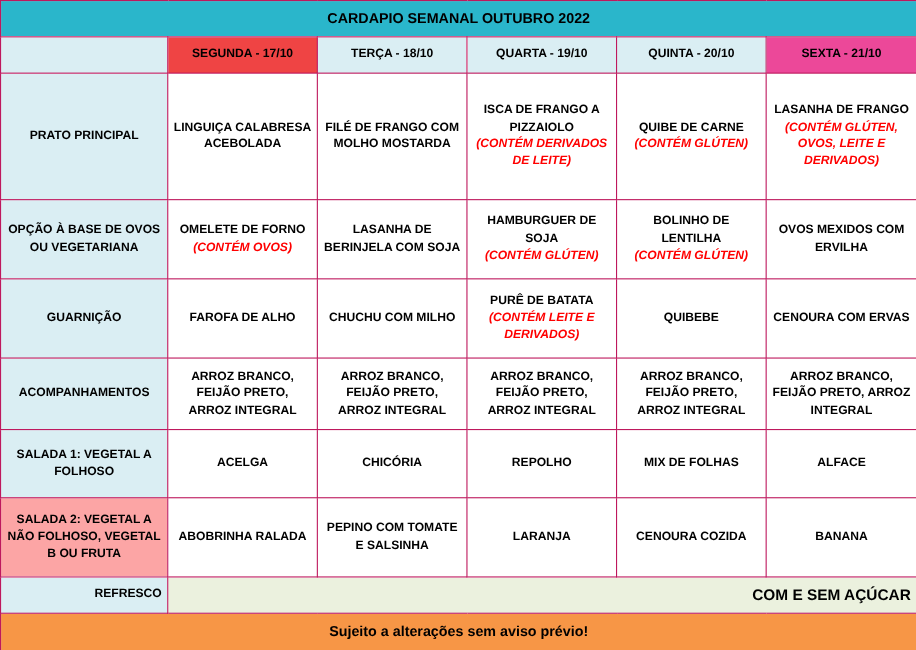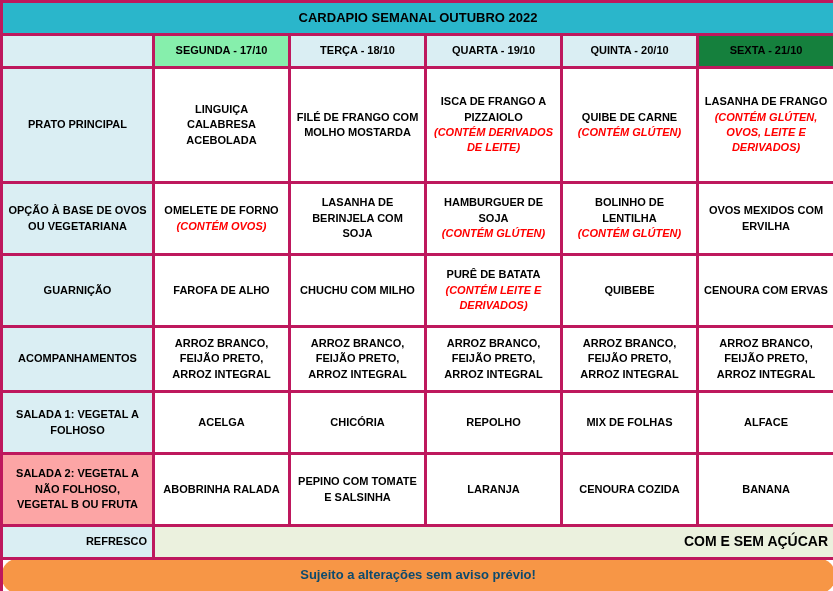--- a/index.html
+++ b/index.html
@@ -4,40 +4,40 @@
 <style>
   * { box-sizing: border-box; }
   html, body { margin: 0; padding: 0; background: #ffffff; }
   body { font-family: "Liberation Sans", "DejaVu Sans", sans-serif; }
   table.menu {
     border-collapse: collapse;
     width: 833px;
     table-layout: fixed;
   }
   td {
-    border: 3px solid #be185d;
+    border: 1px solid #be185d;
     text-align: center;
     vertical-align: middle;
     padding: 2px 5px;
     font-weight: bold;
     font-size: 11px;
     color: #000000;
     line-height: 1.4;
     overflow: hidden;
   }
   .title-cell   { height: 33px; font-size: 13px; }
   .day-header   { height: 33px; }
   .row-prato    td { height: 115px; margin-left: 30px; }
   .row-opcao    td { height: 72px; }
   .row-guarn    td { height: 72px; }
   .row-acomp    td { height: 65px; }
   .row-salada1  td { height: 62px; }
   .row-salada2  td { height: 72px; }
   .row-refresco td { height: 33px; text-align: right; }
-  .footer-cell  { height: 34px; font-size: 13px; color: #0c4a6e; border-radius: 15px; }
+  .footer-cell  { height: 34px; font-size: 13px; color: #000000; }
   .refresco-value { font-size: 14px; }
   .note { font-style: italic; }
   .note:empty { display: none; }
 </style>
 </head>
 <body>
 
 <table class="menu">
   <colgroup>
     <col style="width:152px">
@@ -48,25 +48,25 @@
     <col style="width:137px">
   </colgroup>
 
   <tbody>
       <tr>
     <td colspan="6" class="title-cell bg-title" style="background: rgb(42, 182, 203);">CARDAPIO SEMANAL OUTUBRO 2022</td>
   </tr>
 
   <tr>
     <td class="day-header bg-head" style="background: rgb(218, 238, 243);"></td>
-    <td class="day-header bg-head" style="background: #86efac;">SEGUNDA - 17/10</td>
+    <td class="day-header bg-head" style="background: #ef4444;">SEGUNDA - 17/10</td>
     <td class="day-header bg-head" style="background: rgb(218, 238, 243);">TERÇA - 18/10</td>
     <td class="day-header bg-head" style="background: rgb(218, 238, 243);">QUARTA - 19/10</td>
     <td class="day-header bg-head" style="background: rgb(218, 238, 243);">QUINTA - 20/10</td>
-    <td class="day-header bg-head" style="background: #15803d;">SEXTA - 21/10</td>
+    <td class="day-header bg-head" style="background: #ec4899;">SEXTA - 21/10</td>
   </tr>
 
   <tr class="row-prato">
     <td class="bg-head" style="background: rgb(218, 238, 243);">PRATO PRINCIPAL</td>
     <td>
       <div>LINGUIÇA CALABRESA ACEBOLADA</div>
 
     </td>
     <td>
       <div>FILÉ DE FRANGO COM MOLHO MOSTARDA</div>

